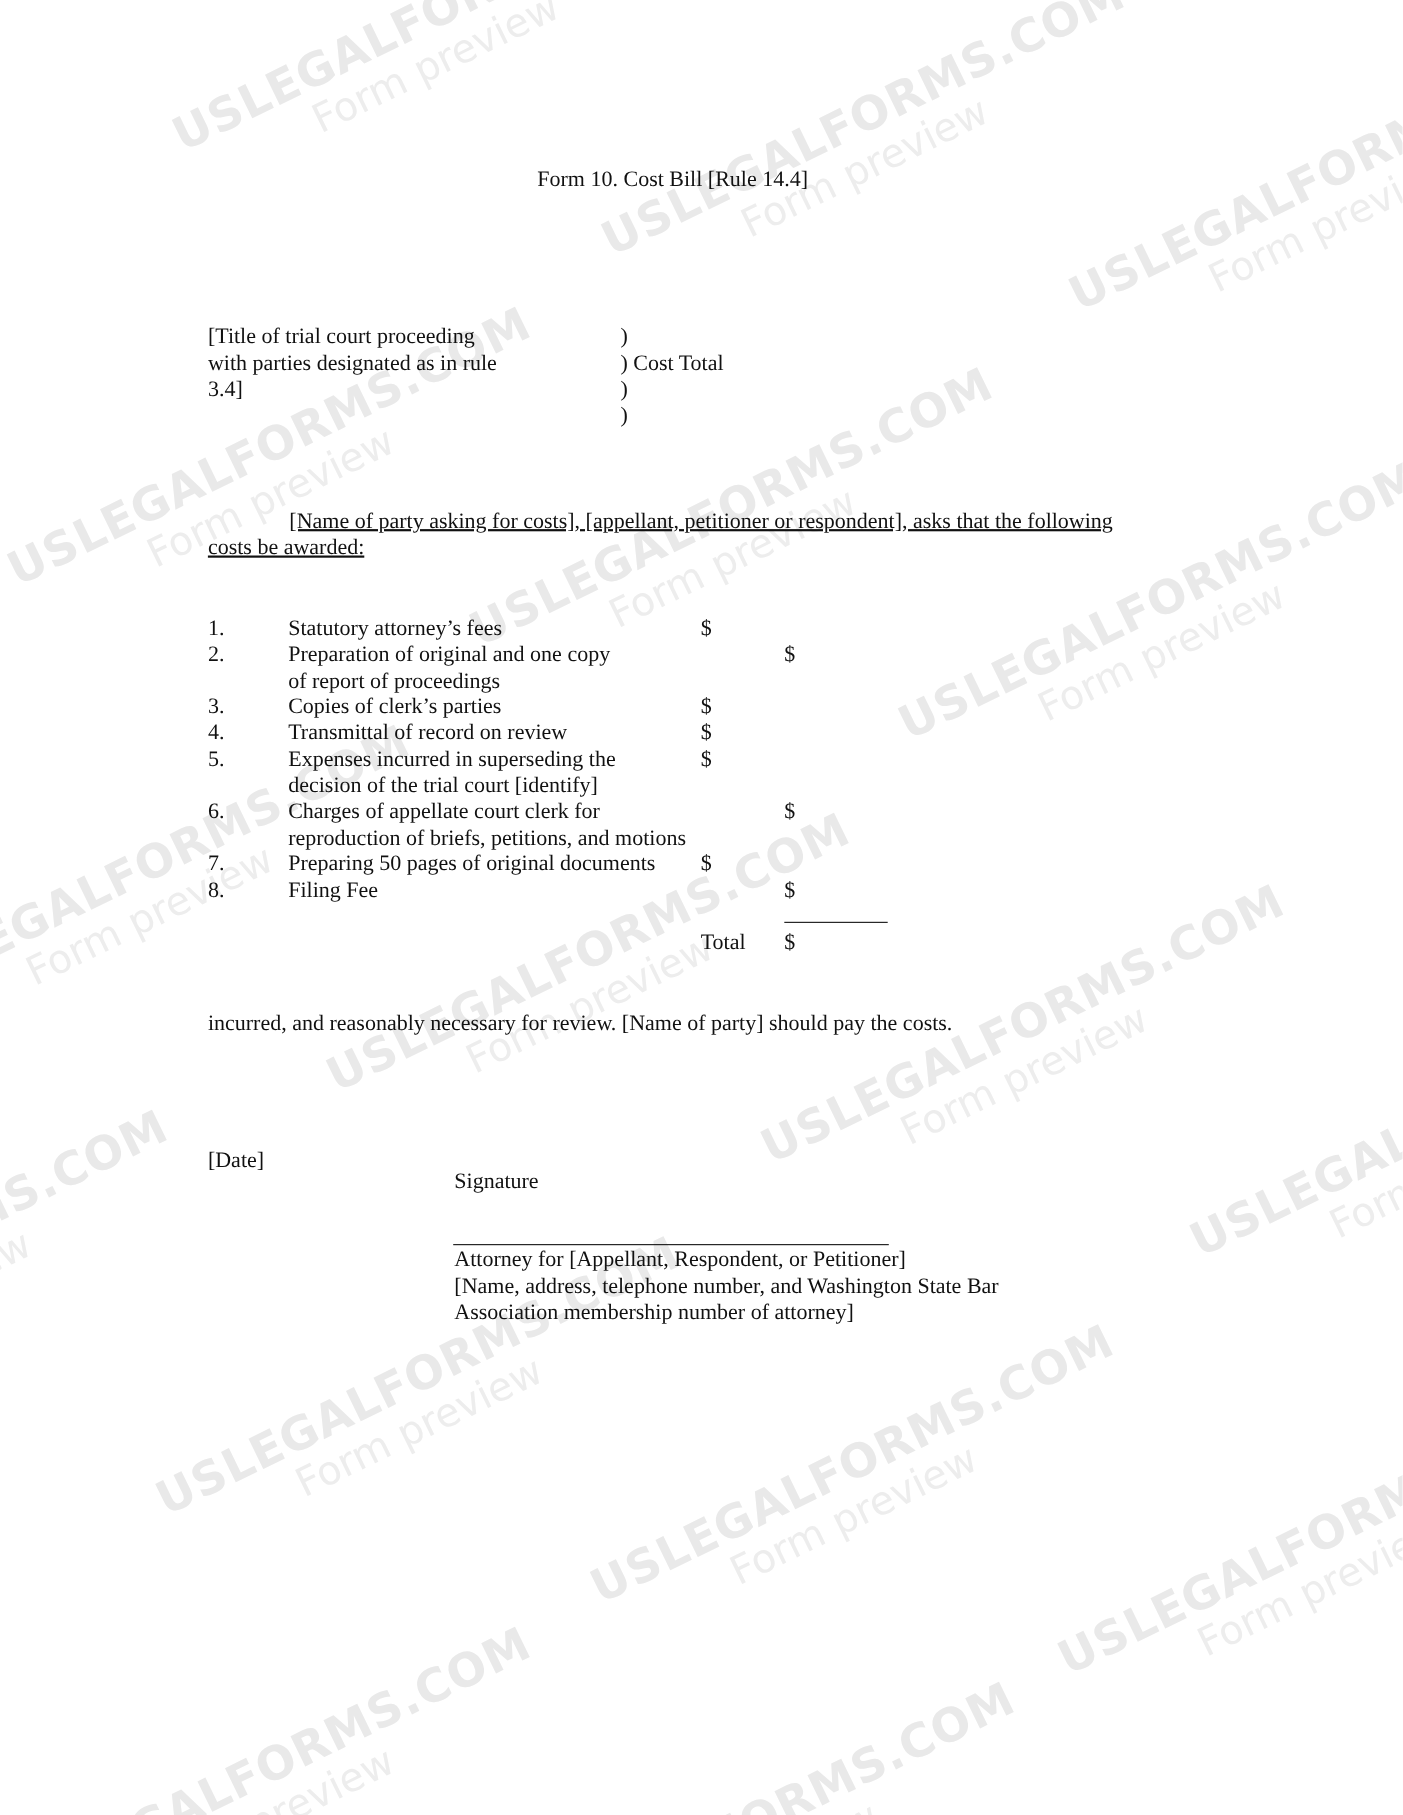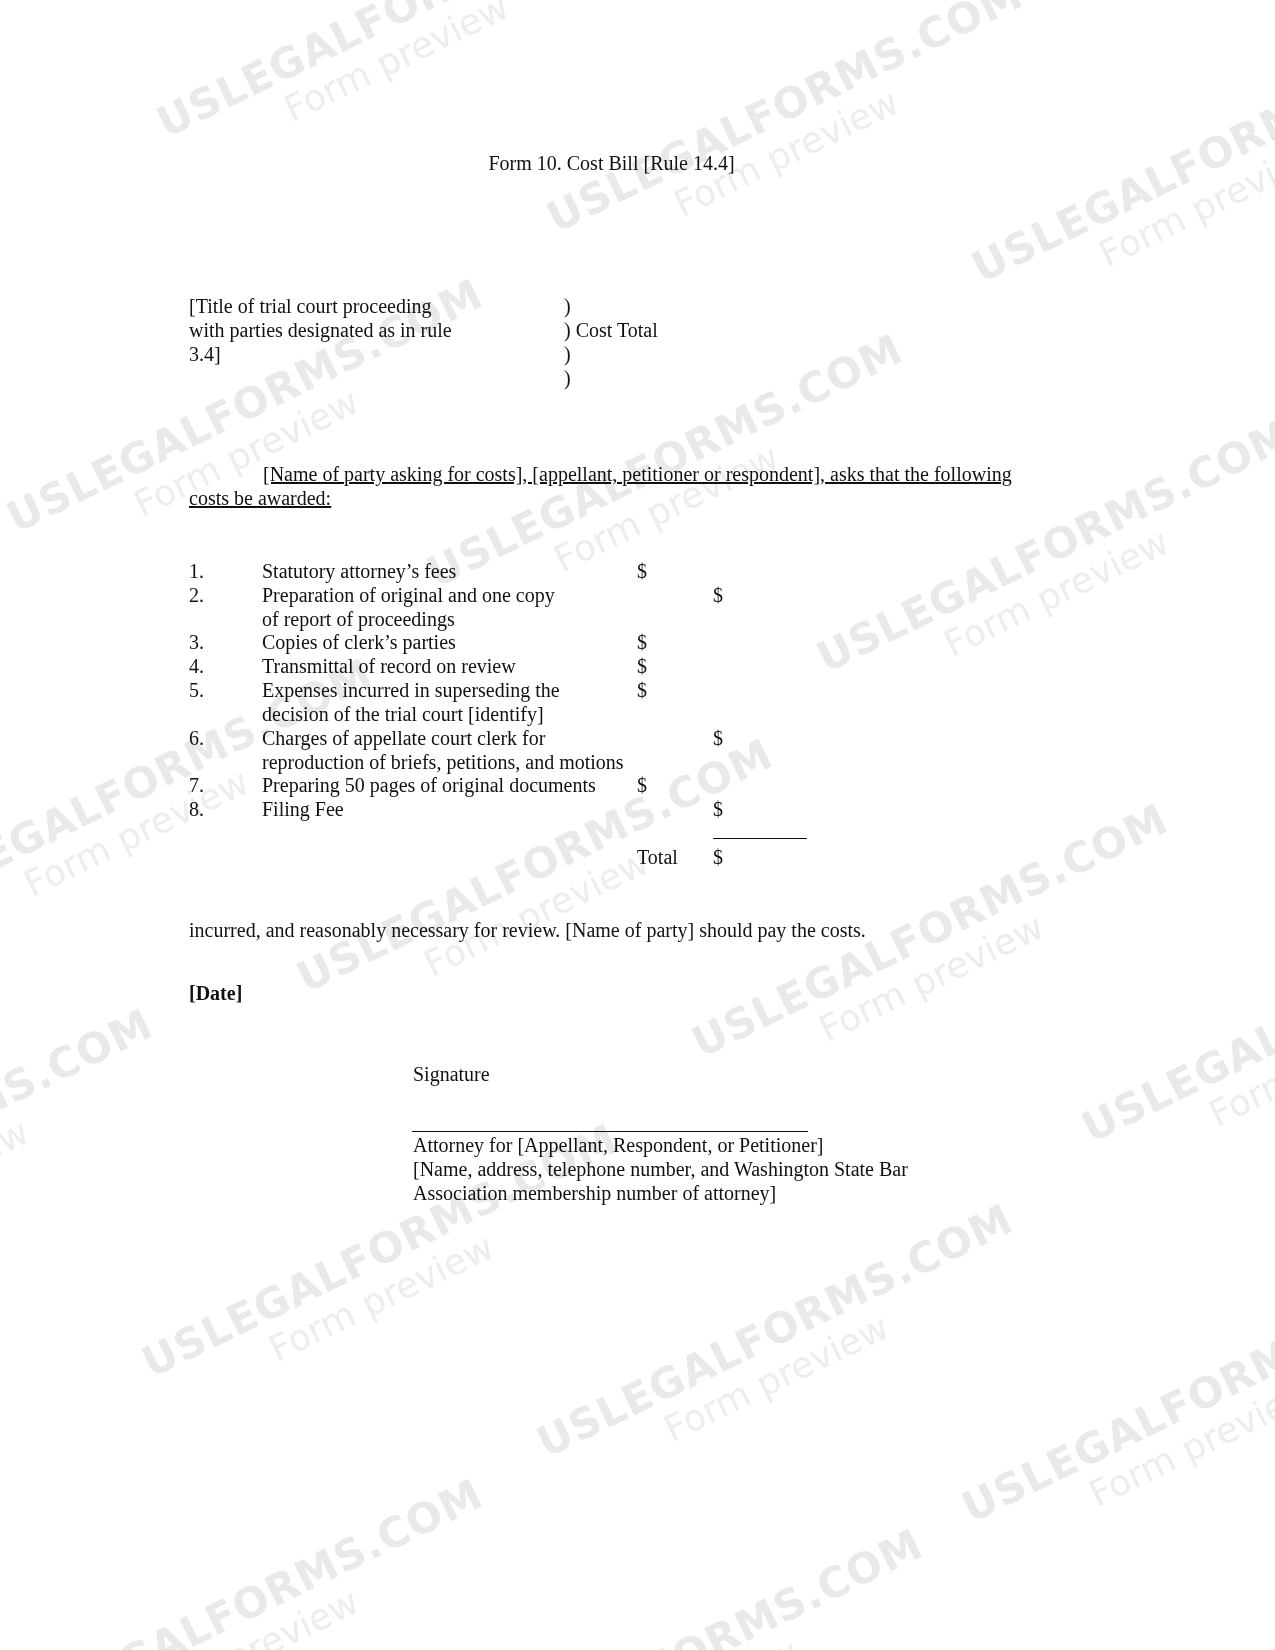--- a/index.html
+++ b/index.html
@@ -175,21 +175,21 @@
   </div>
 
   <div class="total-rule"></div>
   <div class="txt" style="left:637px; top:845px;">Total</div>
   <div class="txt" style="left:713px; top:845px;">$</div>
 
   <div class="txt para" style="top:918px;">
     <div>incurred, and reasonably necessary for review. [Name of party] should pay the costs.</div>
   </div>
 
-  <div class="txt" style="left:189px; top:981px;font-weight:bold;">[Date]</div>
+  <div class="txt" style="left:189px; top:1043px;">[Date]</div>
 
   <div class="txt" style="left:413px; top:1062px;">Signature</div>
   <div class="sig-rule"></div>
   <div class="txt" style="left:413px; top:1157px;">[Name, address, telephone number, and Washington State Bar</div>
   <div class="txt" style="left:413px; top:1133px;">Attorney for [Appellant, Respondent, or Petitioner]</div>
   <div class="txt" style="left:413px; top:1181px;">Association membership number of attorney]</div>
 
 </div>
 
 </body></html>

